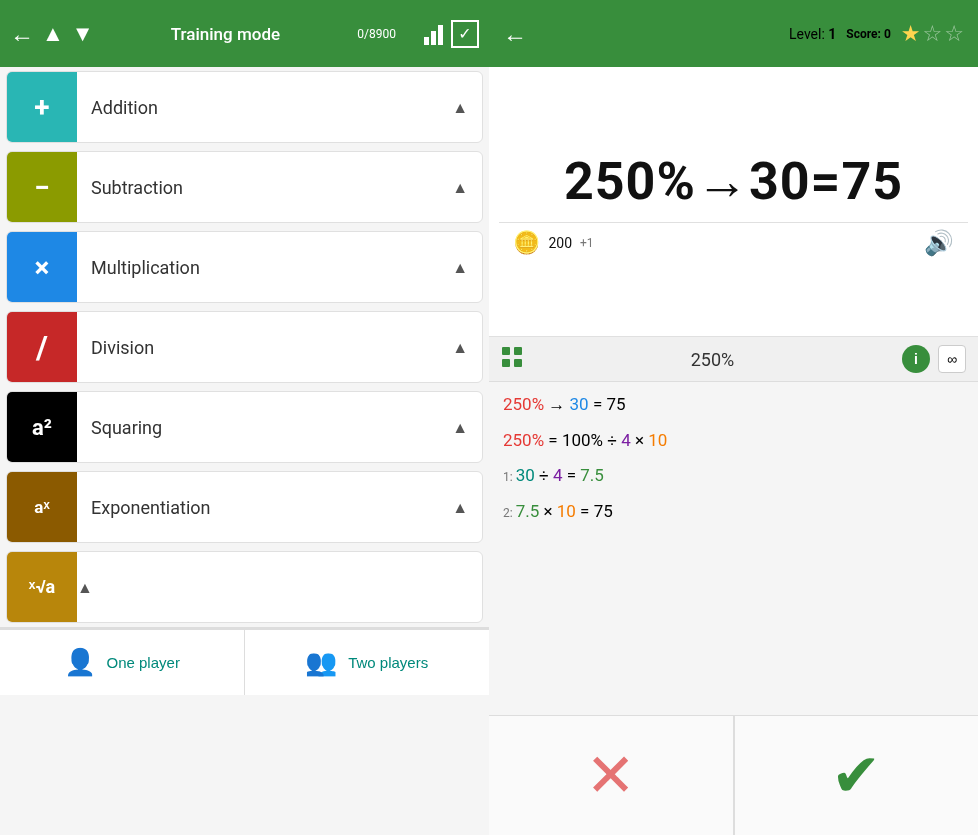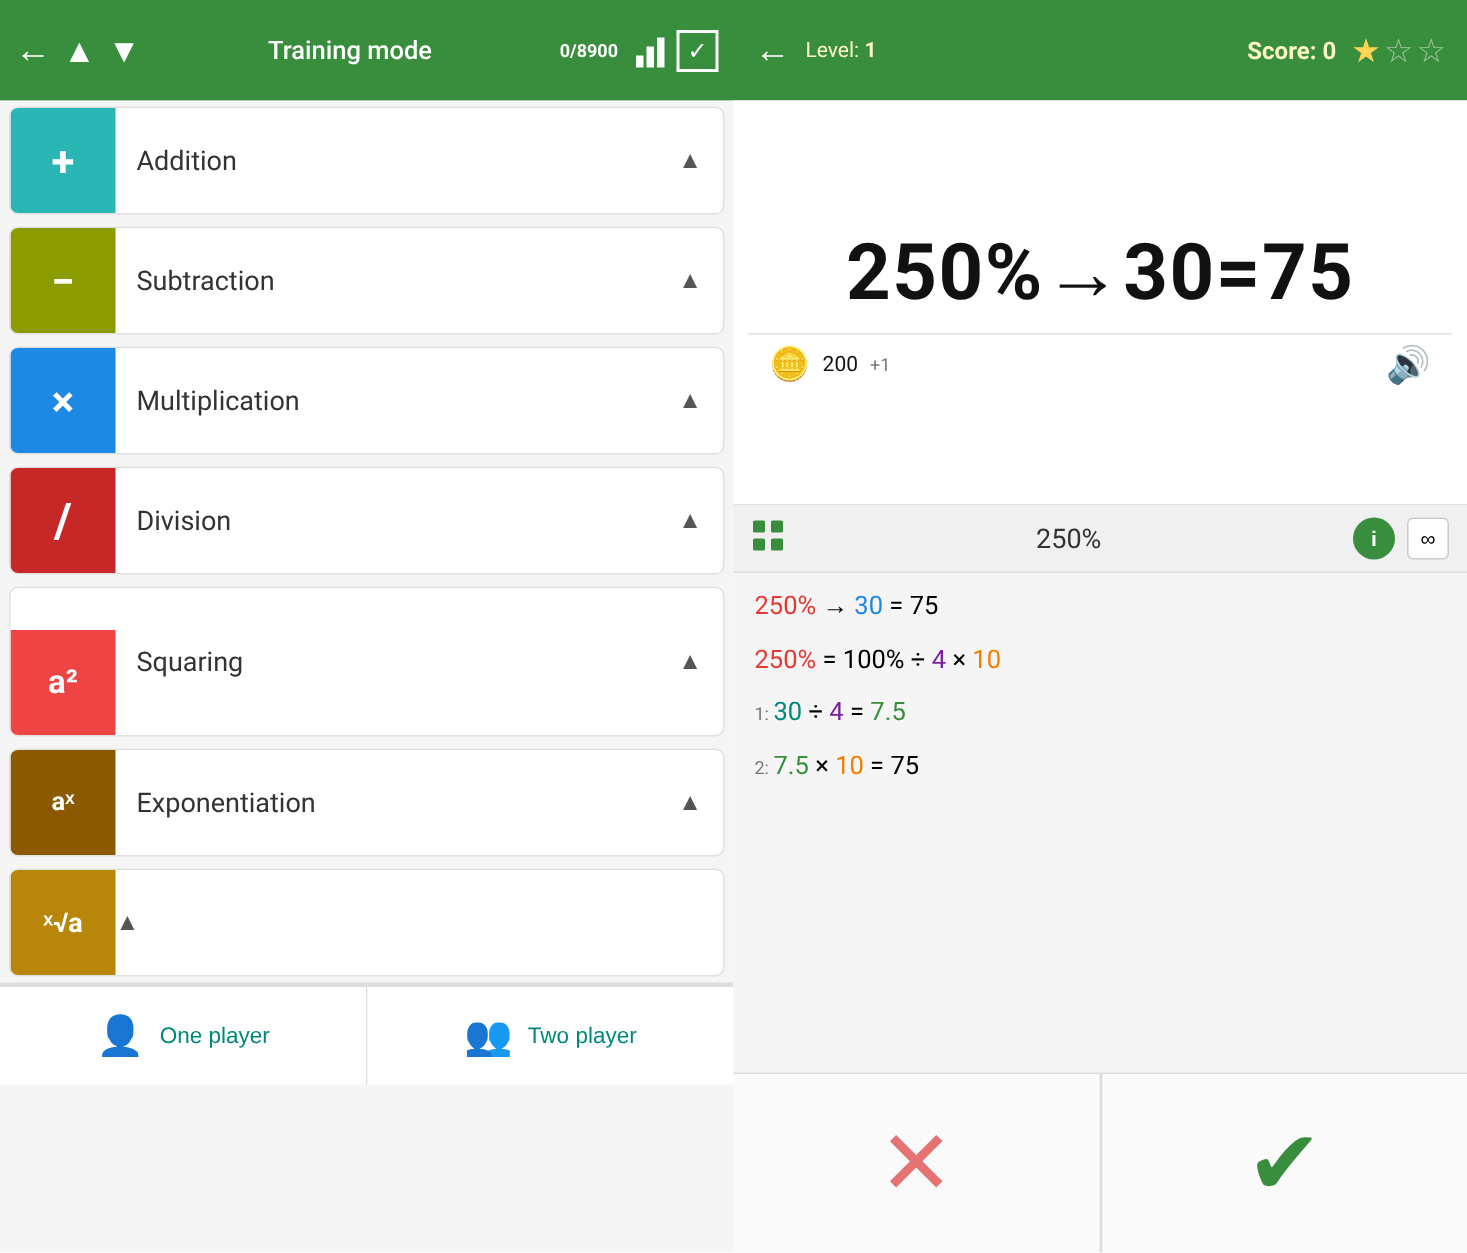--- a/index.html
+++ b/index.html
@@ -79,46 +79,46 @@
       height: 28px;
       border: 2px solid white;
       display: flex;
       align-items: center;
       justify-content: center;
       color: white;
       font-size: 16px;
     }
 
     .level-info {
-      color: #fef9c3;
+      color: #000000;
       font-size: 14px;
       flex: 1;
+      text-align: right;
     }
     .level-info .level-line { font-size: 14px; }
     .level-info .ex-line { font-size: 14px; font-weight: bold; }
 
     .score-label {
-      color: #fef9c3;
-      font-size: 16px;
+      color: #000000;
+      font-size: 12px;
       font-weight: bold;
     }
 
     .stars {
       display: flex;
       gap: 2px;
       font-size: 22px;
     }
 
     .top-counter {
       position: relative;
       display: flex;
       flex-direction: column;
       align-items: flex-end;
-      margin-right: 4px;
-      font-weight: bold;
+      margin-right: 20px;
     }
     .counter-text {
       color: white;
       font-size: 12px;
     }
 
     
     .main-content {
       display: flex;
       flex: 1;
@@ -167,21 +167,21 @@
     .category-chevron {
       color: #555;
       font-size: 16px;
       padding-right: 14px;
     }
 
     .icon-addition { background: #29b6b4; }
     .icon-subtraction { background: #8b9b00; }
     .icon-multiplication { background: #1e88e5; }
     .icon-division { background: #c62828; }
-    .icon-squaring { background: #ef4444; margin-top: 28px; }
+    .icon-squaring { background: #000000; }
     .icon-exponentiation { background: #8b5a00; }
     .icon-nthroot { background: #b8860b; }
 
     
     .bottom-tabs {
       height: 68px;
       display: flex;
       background: #f5f5f5;
       border-top: 1px solid #ddd;
     }
@@ -501,21 +501,21 @@
       <span class="category-chevron">▲</span>
     </div>
 
     <div class="bottom-tabs">
       <button class="tab-btn">
         <span class="tab-icon">👤</span>
         <span>One player</span>
       </button>
       <button class="tab-btn">
         <span class="tab-icon">👥</span>
-        <span>Two player</span>
+        <span>Two players</span>
       </button>
     </div>
   </div>
 
   <div class="right-panel">
 
     <div class="question-area">
       <div class="question-text">250%→30=75</div>
       <div class="hint-row">
         <span class="coin-icon">🪙</span>

